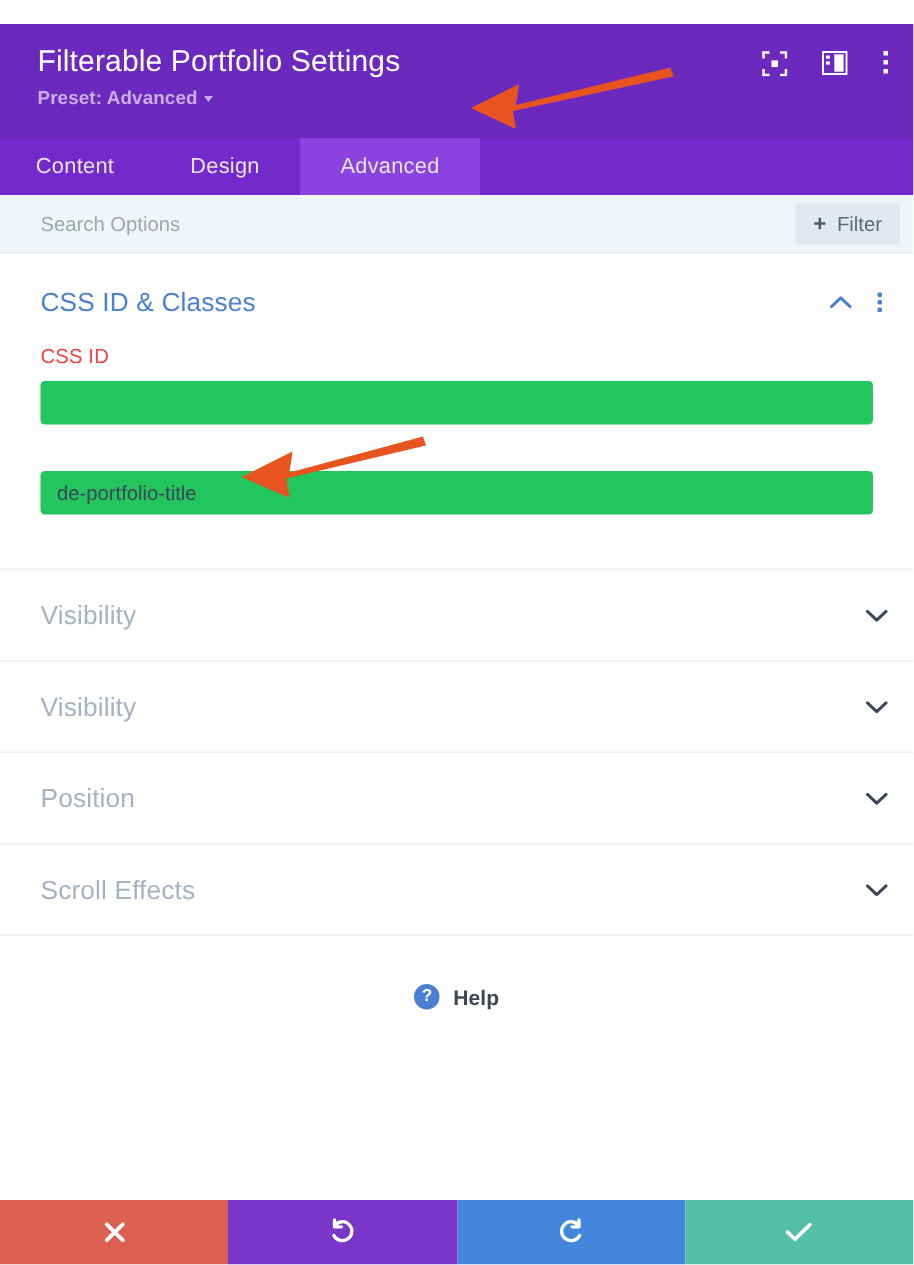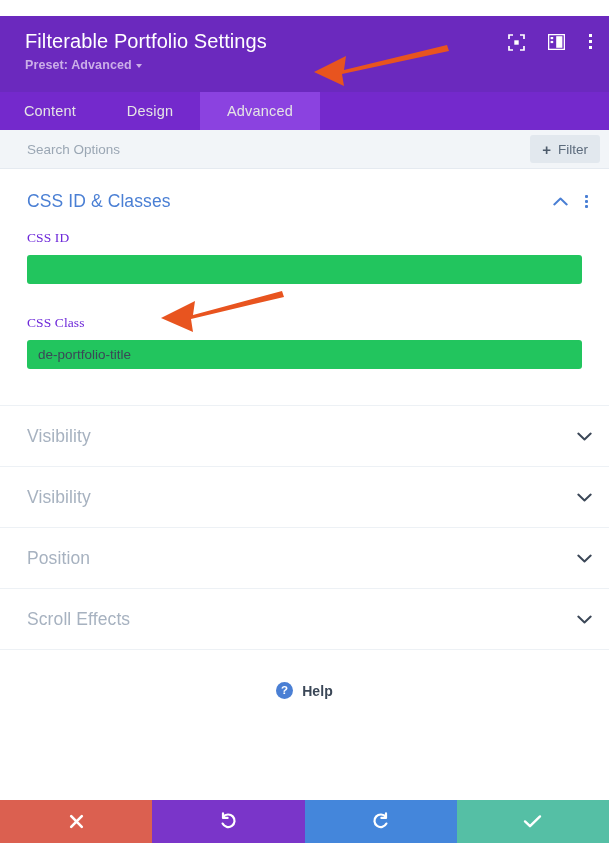--- a/index.html
+++ b/index.html
@@ -145,26 +145,25 @@
     font-weight: 400;
     letter-spacing: .1px;
   }
   .head-ctl { display:flex; align-items:center; gap: 13px; }
   .chev-up, .chev-down { display:flex; align-items:center; justify-content:center; cursor:pointer; }
   .dots-vert { display:flex; flex-direction:column; gap:2px; cursor:pointer; padding: 2px 4px; }
   .dots-vert i { width:3px; height:3px; background:#4A7FD4; border-radius:1px; display:block; }
 
   .field-group { padding: 0 27px; }
   .field-label {
-    color: #6d28d9;
+    color: #ef4444;
     font-size: 13.5px;
     font-weight: 400;
     letter-spacing: .1px;
     margin-bottom: 9px;
-    font-family: Liberation Serif, serif;
   }
   .field-input {
     width: 100%;
     height: 29px;
     background: #22c55e;
     border: none;
     border-radius: 3px;
     outline: none;
     padding: 0 11px;
     font-family: "Liberation Sans", sans-serif;
@@ -318,21 +317,20 @@
     </div>
 
     <div class="field-group">
       <div class="field-label">CSS ID</div>
       <input class="field-input" type="text" value="" style="">
     </div>
 
     <div class="gap-24"></div>
 
     <div class="field-group">
-      <div class="field-label">CSS Class</div>
       <input class="field-input" type="text" value="de-portfolio-title" style="">
     </div>
 
     <div class="gap-after"></div>
 
 
     <div class="section-row">
       <div class="section-row-title">Visibility</div>
       <span class="chev-down">
         <svg width="15" height="9" viewBox="0 0 15 9">

